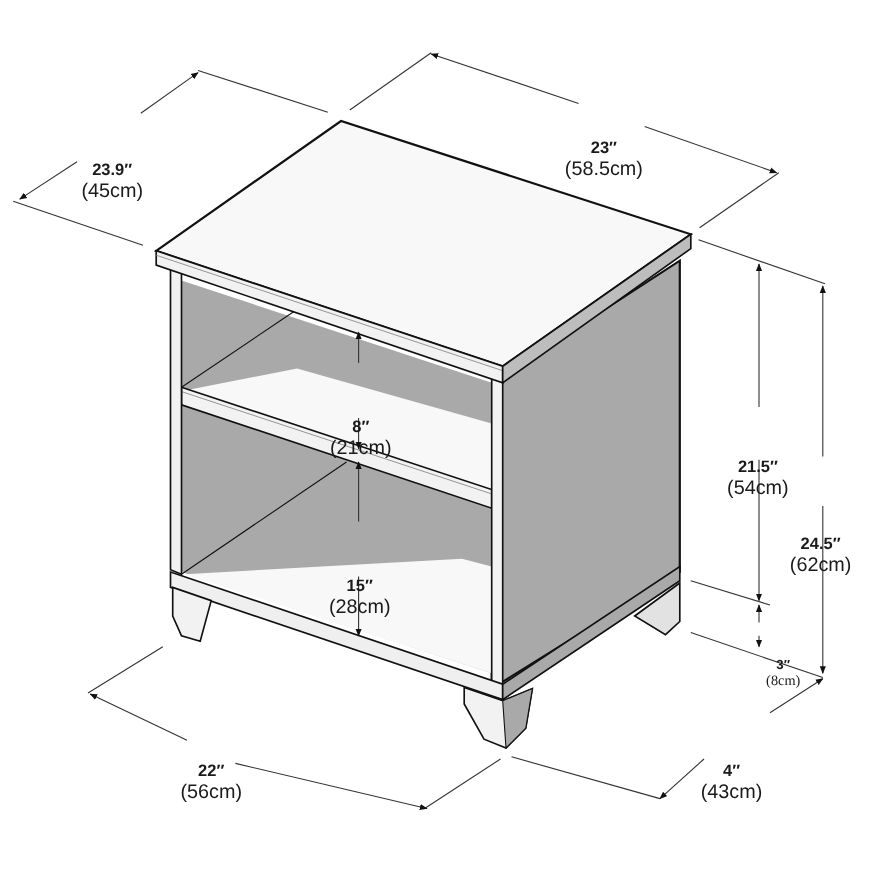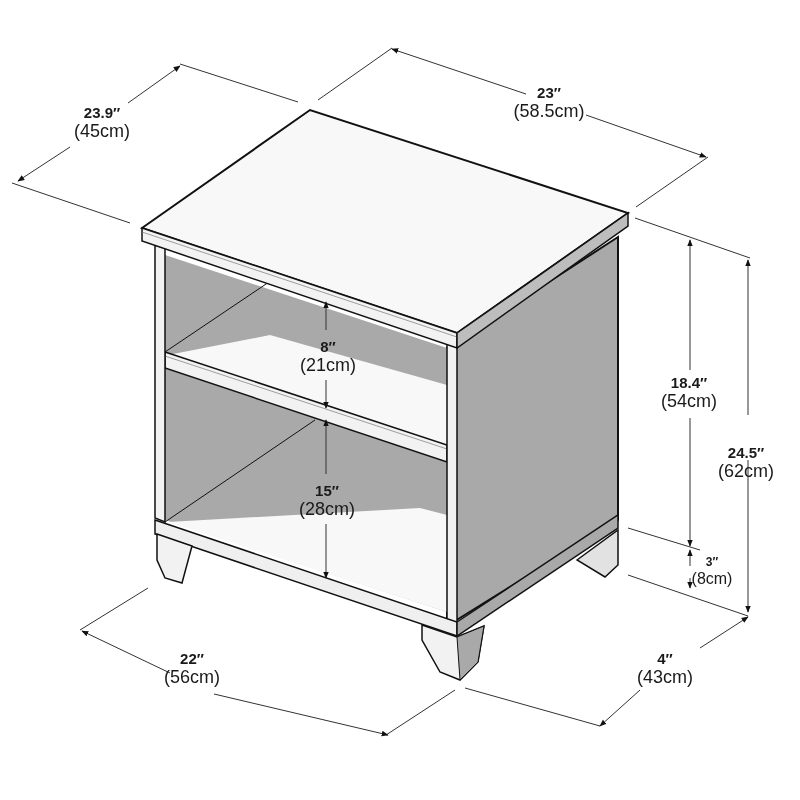--- a/index.html
+++ b/index.html
@@ -1,22 +1,22 @@
 <!DOCTYPE html>
 <html><head>
   <meta charset="utf-8">
   <style>
     html, body { margin: 0; padding: 0; background: #ffffff; }
     body { width: 800px; height: 800px; position: relative; overflow: hidden; font-family: "Liberation Sans", sans-serif; }
     svg { position: absolute; left: 0; top: 0; }
     .lbl { position: absolute; text-align: center; color: #1a1a1a; line-height: 1.15; transform: translateX(-50%); white-space: nowrap; }
-    .lbl .in { font-weight: bold; font-size: 15px; display: block; }
+    .lbl .in { font-weight: bold; font-size: 15px; display: block; margin-top: 42px; }
     .lbl .cm { font-size: 18px; display: block; }
     .lbl.small .in { font-size: 12px; }
-    .lbl.small .cm { font-size: 16px; }
+    .lbl.small .cm { font-size: 13px; font-family: Liberation Serif, serif; }
   </style>
 </head>
 <body>
 
 <svg width="800" height="800" viewBox="0 0 800 800">
   <defs>
     <marker id="arr" viewBox="0 0 10 10" refX="9" refY="5" markerWidth="7" markerHeight="7" orient="auto-start-reverse">
       <path d="M0,1 L10,5 L0,9 z" fill="#111"></path>
     </marker>
   </defs>
@@ -103,21 +103,21 @@
 </div>
 <div class="lbl" style="left:328px; top:338px;">
   <span class="in">8″</span>
   <span class="cm">(21cm)</span>
 </div>
 <div class="lbl" style="left:327px; top:482px;">
   <span class="in">15″</span>
   <span class="cm">(28cm)</span>
 </div>
 <div class="lbl" style="left:689px; top:374px;">
-  <span class="in">18.4″</span>
+  <span class="in">21.5″</span>
   <span class="cm">(54cm)</span>
 </div>
 <div class="lbl" style="left:746px; top:444px;">
   <span class="in">24.5″</span>
   <span class="cm">(62cm)</span>
 </div>
 <div class="lbl small" style="left:712px; top:556px;">
   <span class="in">3″</span>
   <span class="cm">(8cm)</span>
 </div>

